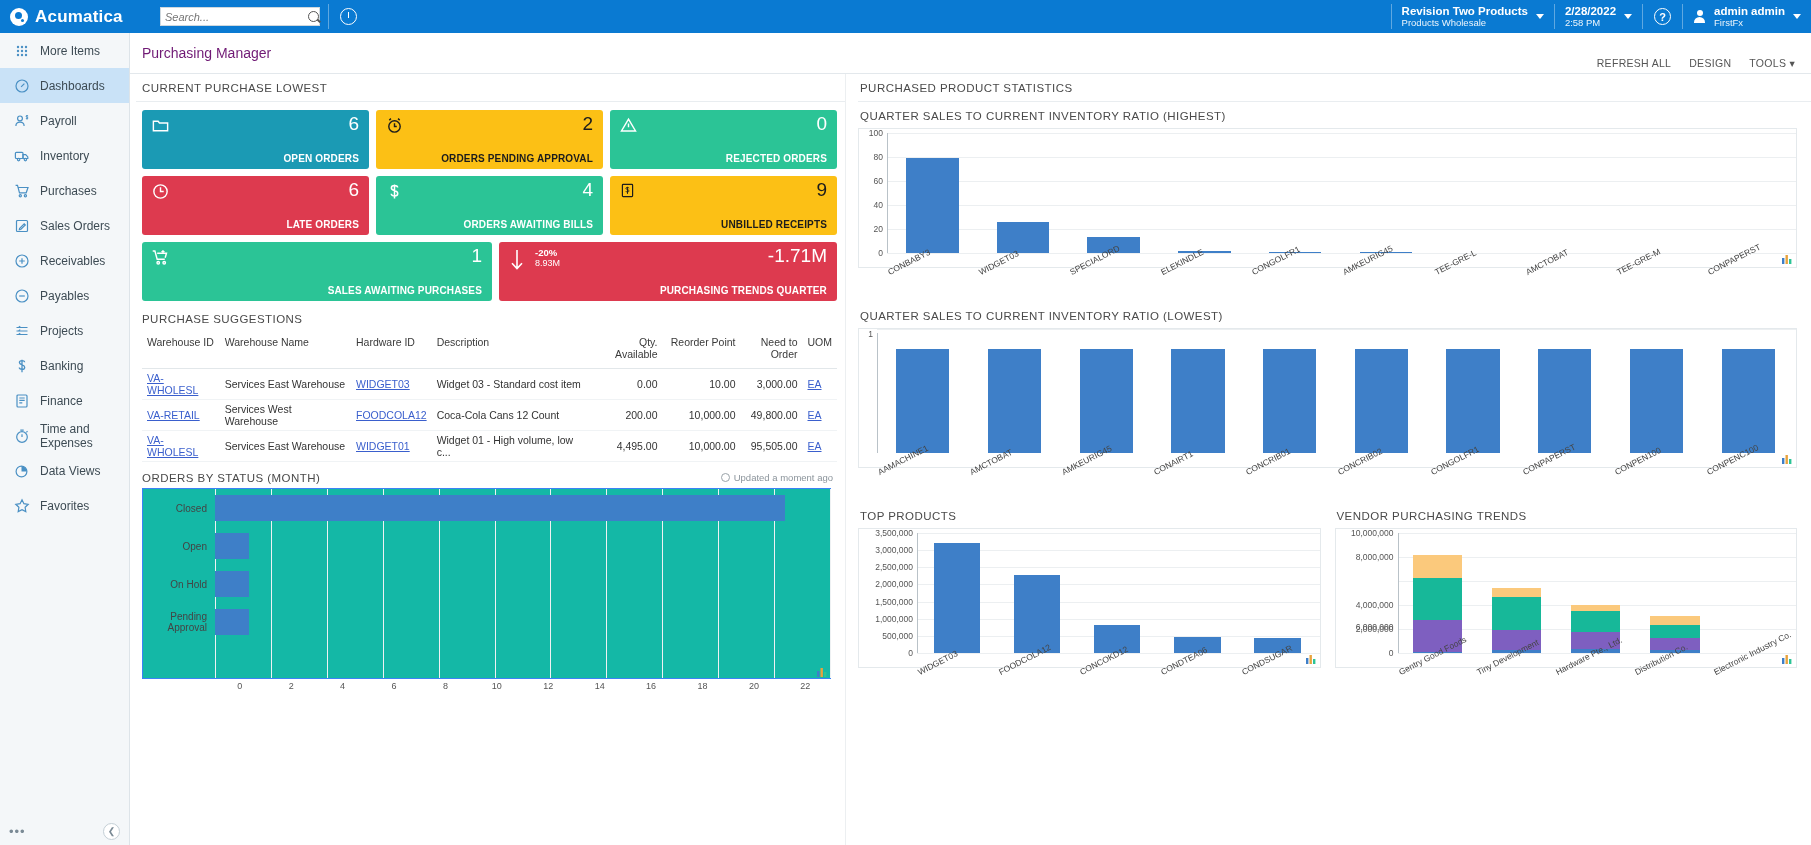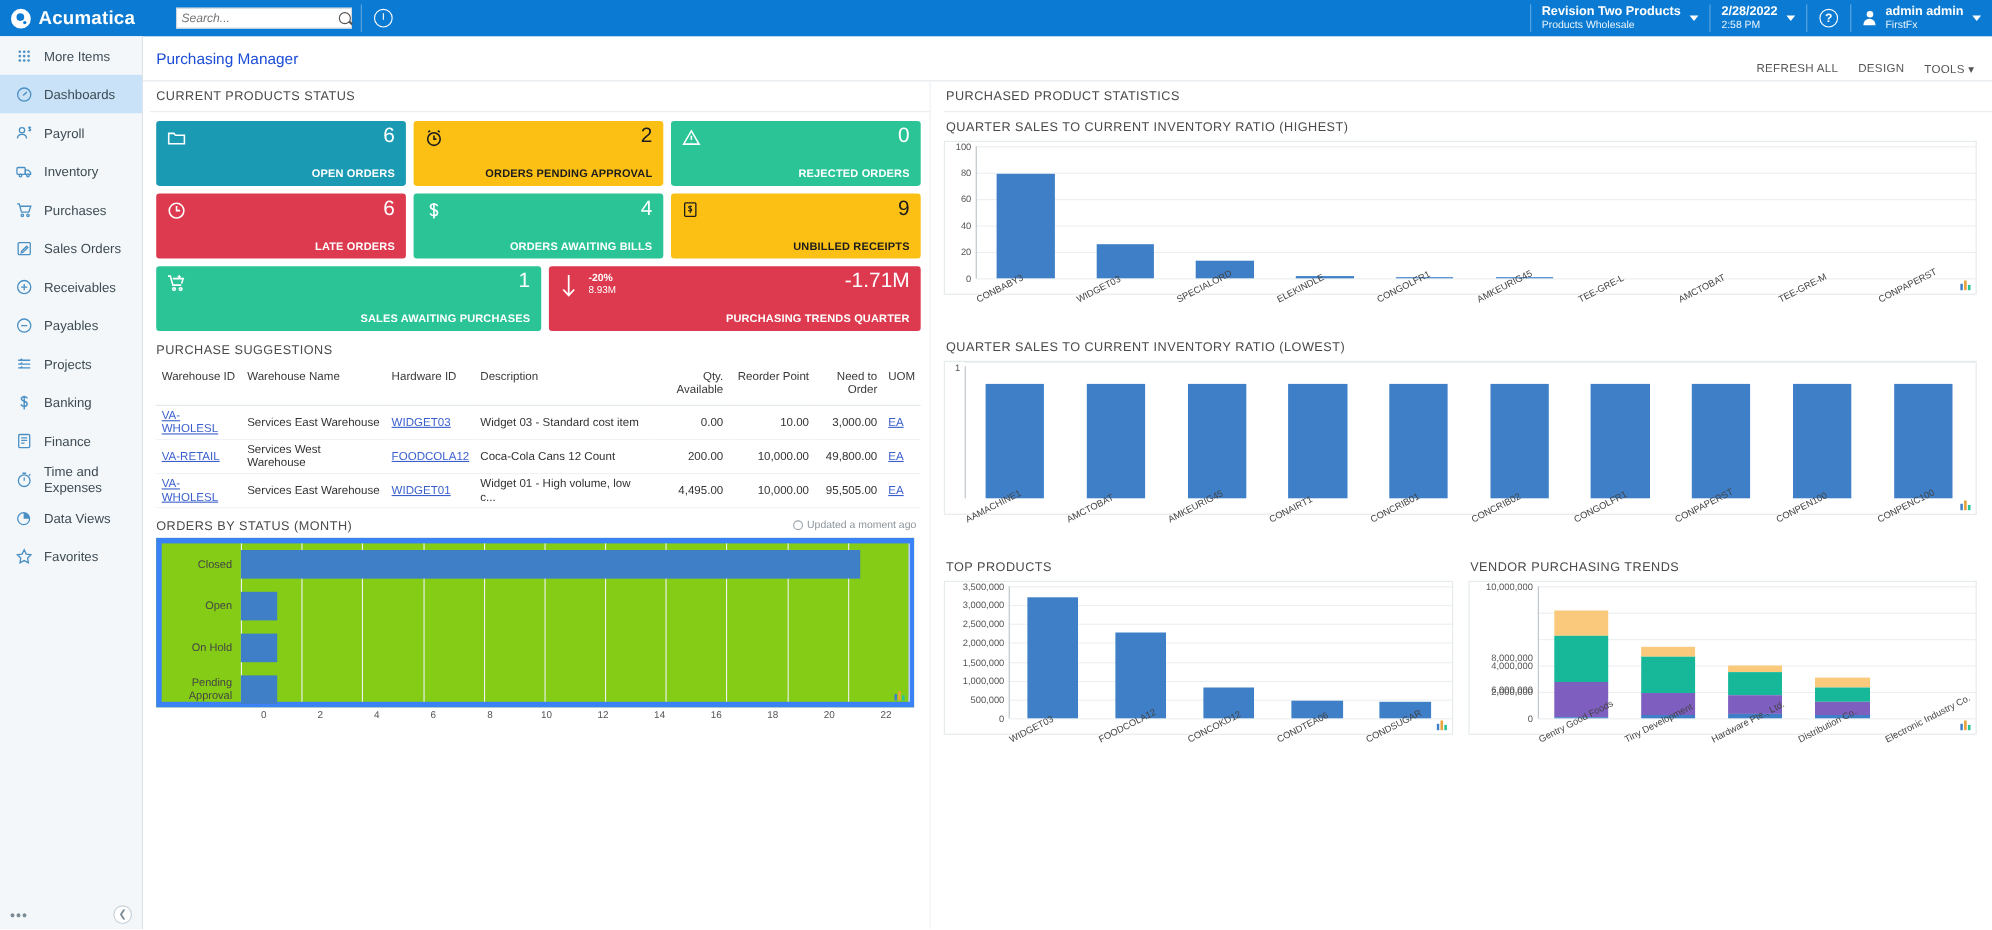--- a/index.html
+++ b/index.html
@@ -45,21 +45,21 @@
   .nav-item.active { background:#c9e2f7; }
   .nav-ico { width:16px;height:16px; flex:none; color:#4a90c4; }
   .nav-ico svg { display:block; }
   .sb-bottom { position:absolute; bottom:0; left:0; right:0; height:28px; display:flex; align-items:center; justify-content:space-between; padding:0 9px; color:#7a8a95;}
   .dots { letter-spacing:1px; font-size:13px;}
   .collapse { width:17px;height:17px;border:1px solid #c4cfd6;border-radius:50%;display:flex;align-items:center;justify-content:center;font-size:9px;background:#fff;}
 
   
   .page { flex:1; display:flex; flex-direction:column; min-width:0; }
   .pagehead { height:41px; border-bottom:1px solid #e3e8ec; display:flex; align-items:center; padding:0 12px; position:relative;}
-  .pagetitle { font-size:14px; color:#1d4ed8; }
+  .pagetitle { font-size:14px; color:#701a75; }
   .pagetools { position:absolute; right:16px; bottom:4px; display:flex; gap:18px; font-size:10.5px; color:#555; letter-spacing:.3px;}
   .pagetools span{cursor:default;}
   .branchrow { height:28px; display:flex; align-items:center; padding-left:20px; gap:10px; }
   .branchlbl { font-size:11px; color:#444; }
   .branchinput { width:125px; height:17px; border:1px solid #c7ced4; background:#fff; display:flex; align-items:center; justify-content:flex-end; padding-right:3px;}
   .branchinput .mag{ border-color:#6d7f8c; width:9px;height:9px;}
   .branchinput .mag:after{background:#6d7f8c;}
 
   .body { flex:1; display:flex; overflow:hidden; }
   .colL { width:715px; flex:none; padding:0 0 0 6px; }
@@ -90,21 +90,21 @@
   .ptable td { padding:3px 5px; border-bottom:1px solid #f0f3f5; color:#333; }
   .ptable th.num, .ptable td.num { text-align:right; }
   .ptable a { color:#3a5fcd; }
   .w-qty{width:70px;} .w-ro{width:78px;} .w-need{width:62px;margin-top:12px;} .w-uom{width:30px;}
 
   
   .obs-head { display:flex; align-items:baseline; justify-content:space-between; padding:10px 12px 4px 6px;}
   .obs-head .t { font-size:11.5px; color:#4a4a4a; letter-spacing:.45px;}
   .obs-head .u { font-size:9.5px; color:#8b949b; display:flex; align-items:center; gap:4px;}
   .clock-s { width:9px;height:9px;border:1.2px solid #9aa3a9;border-radius:50%;display:inline-block;}
-  .obs-box { margin:0 14px 0 6px; border:5px solid #3b82f6; background:#84cc16; height:154px; position:relative; }
+  .obs-box { margin:0 14px 0 6px; border:1px solid #3b82f6; background:#14b8a6; height:191px; position:relative; }
   .hbar-row { display:flex; align-items:center; height:38px; }
   .hbar-lbl { width:72px; text-align:right; padding-right:8px; font-size:10px; color:#444; flex:none;}
   .hbar-track { flex:1; position:relative; height:100%; display:flex; align-items:center;}
   .hbar { height:26px; background:#3e7fc8; }
   .vgrid { position:absolute; top:0; bottom:0; width:1px; background:#eef1f3;}
   .xaxis { display:flex; padding-left:72px; font-size:9px; color:#555; }
   .xaxis span { flex:1; text-align:center; }
   .chartmark { position:absolute; right:3px; bottom:2px; width:10px;height:10px; }
 
   
@@ -323,21 +323,21 @@
         <span>REFRESH ALL</span>
         <span>DESIGN</span>
         <span><span>TOOLS</span> <span>▾</span></span>
       </div>
     </div>
 
 
     <div class="body">
 
       <div class="colL">
-        <div class="sec-title">CURRENT PRODUCTS STATUS</div>
+        <div class="sec-title">CURRENT PURCHASE LOWEST</div>
 
         <div class="tiles" id="tiles">
             <div class="trow">
               <div class="tile" style="background:#1b9ab4">
                 <span class="tico"><svg viewBox="0 0 20 20" width="19" height="19" fill="none" stroke="currentColor" stroke-width="1.5">
                     <path d="M2.5 5.5h5l1.4 1.8h8.6v8.2H2.5z"></path>
                   </svg></span>
                 <span class="tnum">6</span>
                 <span class="tlbl">OPEN ORDERS</span>
               </div>
@@ -708,21 +708,21 @@
             <div class="chartbox" id="chart-vnd" style="height:140px;">
                 <div class="gridline" style="top:124px;left:62px;"></div>
                 <div class="yaxis-lbl" style="top:119px;left:0;width:58px;">0</div>
                 <div class="gridline" style="top:100px;left:62px;"></div>
                 <div class="yaxis-lbl" style="top:95px;left:0;width:58px;">2,000,000</div>
                 <div class="gridline" style="top:76px;left:62px;"></div>
                 <div class="yaxis-lbl" style="top:71px;left:0;width:58px;">4,000,000</div>
                 <div class="gridline" style="top:52px;left:62px;"></div>
                 <div class="yaxis-lbl" style="top:45px;left:0;width:58px;margin-top:48px;">6,000,000</div>
                 <div class="gridline" style="top:27.999999999999993px;left:62px;"></div>
-                <div class="yaxis-lbl" style="top:22.999999999999993px;left:0;width:58px;margin-top:41px;">8,000,000</div>
+                <div class="yaxis-lbl" style="top:22.999999999999993px;left:0;width:58px;">8,000,000</div>
                 <div class="gridline" style="top:4px;left:62px;"></div>
                 <div class="yaxis-lbl" style="top:-1px;left:0;width:58px;">10,000,000</div>
                 <div class="bars" style="left:62px;right:2px;bottom:14px;height:120px;">
                   <div class="barcell">
                     <div class="stack" style="height:81.5%">
                       <div class="seg" style="height:1.4723926380368098%;background:#3e7fc8"></div>
                       <div class="seg" style="height:31.901840490797547%;background:#7e5fc0"></div>
                       <div class="seg" style="height:43.68098159509202%;background:#17b899"></div>
                       <div class="seg" style="height:22.94478527607362%;background:#fbc97c"></div>
                     </div>

